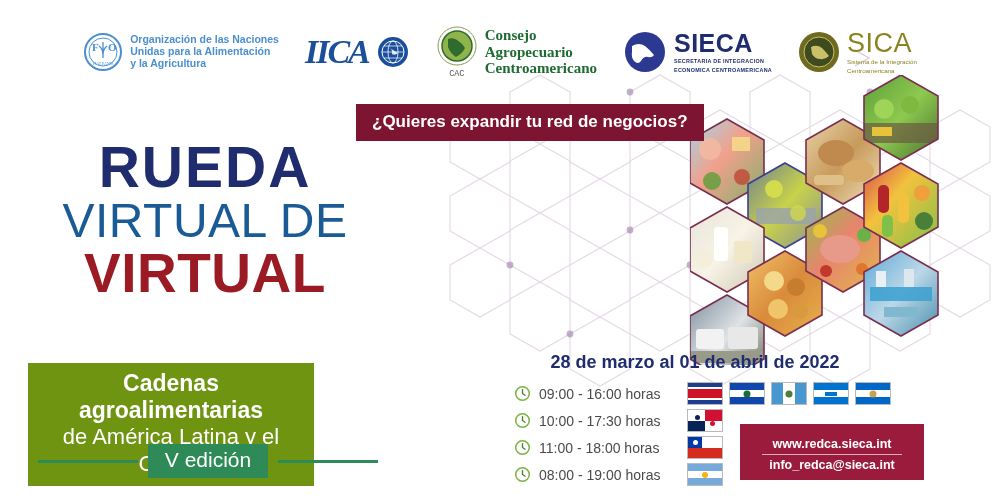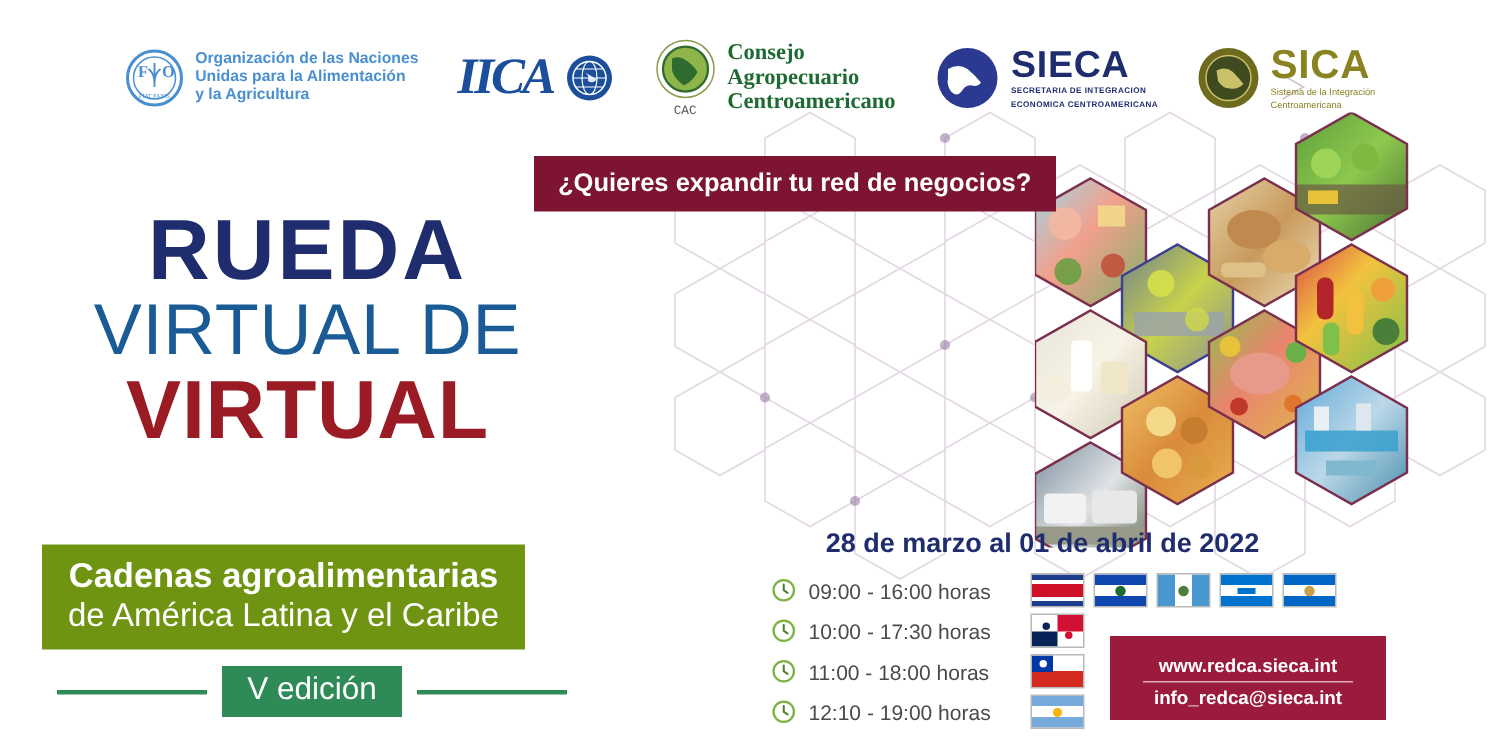--- a/index.html
+++ b/index.html
@@ -24,31 +24,31 @@
 
   .fao-txt { font-size:10.5px; font-weight:bold; color:#4a8fd0; white-space:nowrap; }
   .iica-word { font-size:34px; font-weight:bold; font-style:italic; color:#1b4f9c;
                letter-spacing:-2px; font-family:"Liberation Serif", serif; }
   .cac-txt { font-size:15px; font-weight:bold; color:#1d6b32;
              font-family:"Liberation Serif", serif; white-space:nowrap; }
   .cac-wrap { display:flex; flex-direction:column; align-items:center; }
   .cac-abbr { font-size:8.5px; color:#555; font-family:Liberation Mono, monospace; margin-top:1px; }
   .sieca-word { font-size:25px; font-weight:bold; color:#1f2d6e; letter-spacing:0.5px; line-height:1; }
   .sieca-sub { font-size:5.4px; font-weight:bold; color:#1f2d6e; letter-spacing:0.3px; margin-top:2px; }
-  .sica-word { font-size:27px; font-weight:bold; color:#8a8322; letter-spacing:0.5px; line-height:1; }
+  .sica-word { font-size:27px; font-weight:normal; color:#8a8322; letter-spacing:0.5px; line-height:1; }
   .sica-sub { font-size:6.2px; color:#8a8322; line-height:1.2; margin-top:1px; }
 
   
   .headline { position:absolute; left:0; top:140px; width:410px; text-align:center; z-index:5; }
   .t-rueda    { font-size:57px; font-weight:bold; color:#1f2d6e; letter-spacing:2px; line-height:0.98; }
   .t-virtual  { font-size:48px; color:#1a5b96; letter-spacing:0.5px; line-height:1.05; }
   .t-negocios { font-size:55px; font-weight:bold; color:#9b1b24; letter-spacing:0.5px; line-height:1.0; }
 
   .greenband {
-    position:absolute; left:28px; top:363px; width:322px; padding:7px 10px 9px;
+    position:absolute; left:28px; top:363px; width:286px; padding:7px 10px 9px;
     background:#6f9412; text-align:center; z-index:5;
   }
   .gb-1 { font-size:23px; font-weight:bold; color:#fff; line-height:1.18; }
   .gb-2 { font-size:22px; color:#fff; line-height:1.2; }
 
   .editionrow {
     position:absolute; left:18px; top:443px; width:380px; height:36px;
     display:flex; align-items:center; justify-content:center; gap:10px; z-index:5;
   }
   .rule { height:3px; background:#2e8b57; flex:0 0 100px; }
@@ -506,21 +506,21 @@
           <span style="position:absolute;left:5px;top:3px;width:5px;height:5px;background:#fff;border-radius:50%;z-index:2"></span>
         </span>
       </span>
     </div>
 
     <div class="srow">
       <svg class="clock" viewBox="0 0 20 20">
         <circle cx="10" cy="10" r="8" fill="none" stroke="#7cb342" stroke-width="1.8"></circle>
         <path d="M10 5.5 V10 l3 2" stroke="#4a7f2a" stroke-width="1.6" fill="none" stroke-linecap="round"></path>
       </svg>
-      <span class="stime">12:10 - 19:00 horas</span>
+      <span class="stime">08:00 - 19:00 horas</span>
       <span class="flags">
         <span class="flag f-ar">
             <span class="sun"></span>
           </span>
       </span>
     </div>
   </div>
 
   <div class="contact">
     <div class="c-line">www.redca.sieca.int</div>

